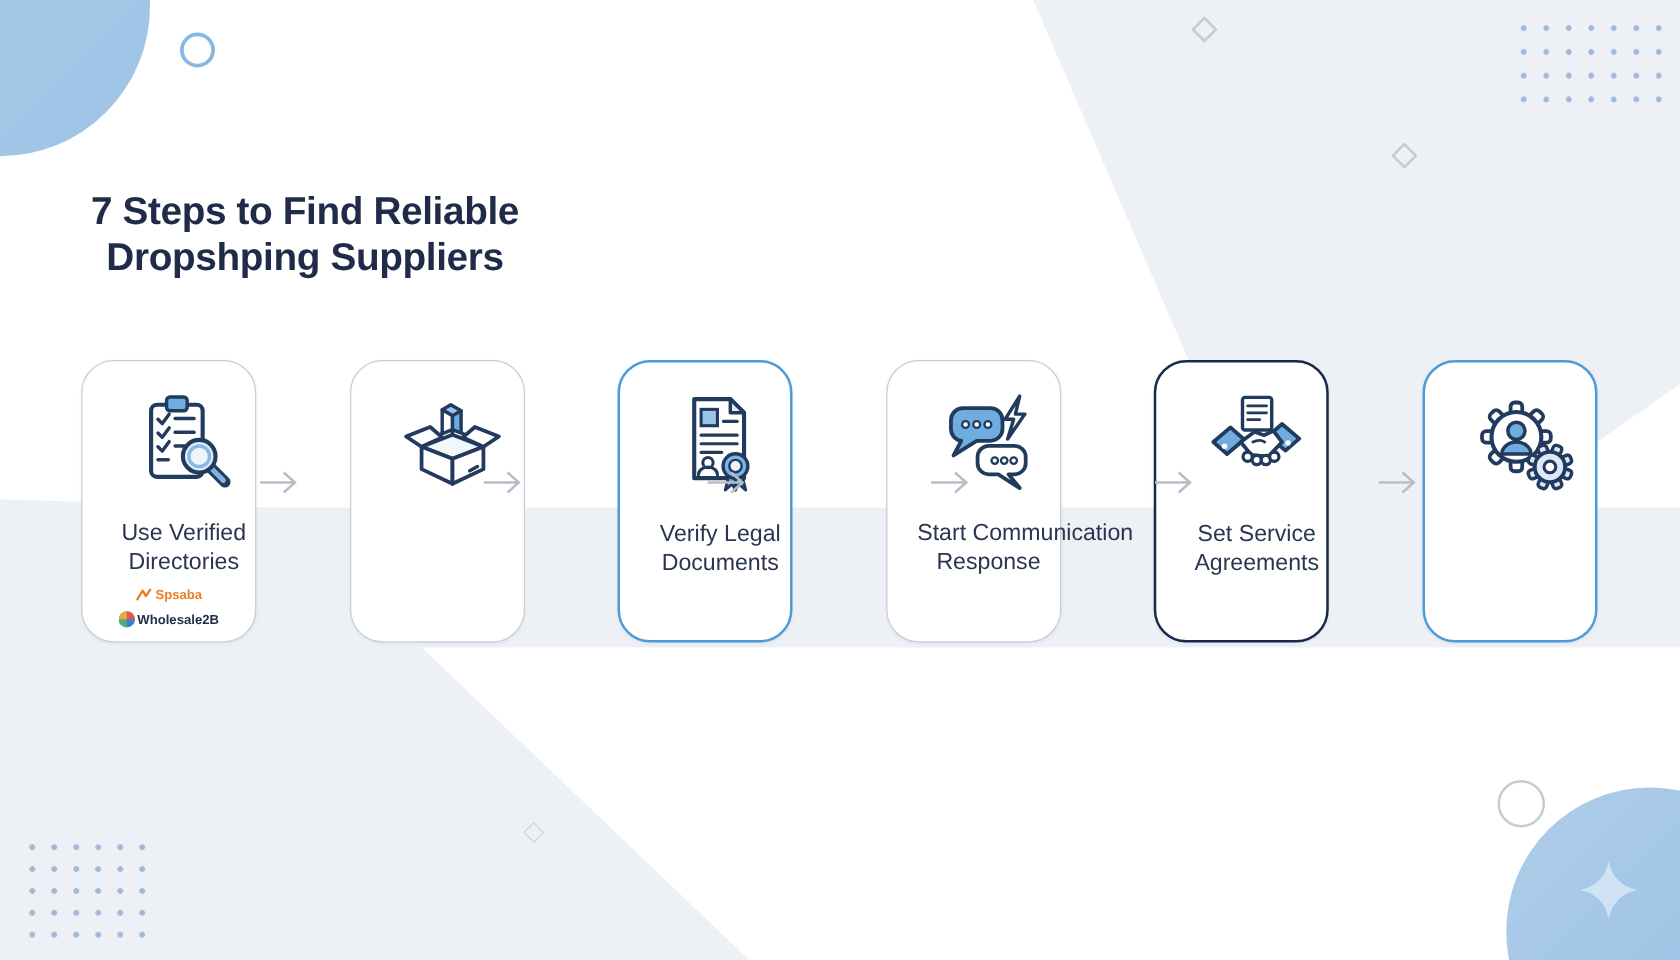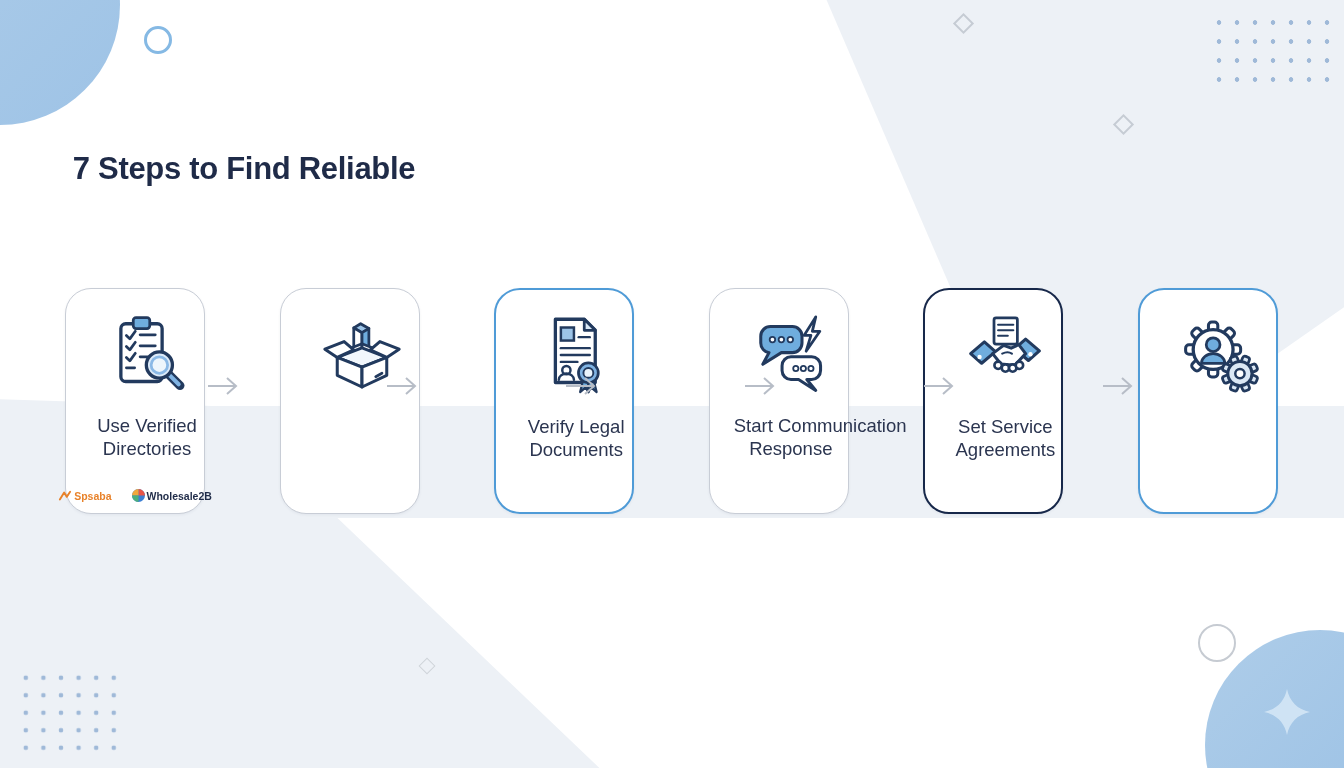--- a/index.html
+++ b/index.html
@@ -43,21 +43,21 @@
   .card { position:relative; width:140px; height:226px; background:#ffffff; border-radius:26px;
           border:1.5px solid #c8cdd6; box-shadow:0 1px 3px rgba(30,50,90,0.06);
           display:flex; flex-direction:column; align-items:center;padding-left:24px; }
   .card.hl-blue { border:2px solid #4f9bd7; }
   .card.hl-navy { border:2.5px solid #17284a; }
   .icon-wrap { margin-top:18px; height:94px; width:94px; display:flex; align-items:center; justify-content:center; }
   .icon-wrap svg { width:88px; height:88px; }
   .card-label { margin-top:14px; text-align:center; color:#2b3550; font-size:18.5px; line-height:1.24; width:100%; }
   .card-label .nowrap { white-space:nowrap; overflow:visible; }
   .logos { position:absolute; bottom:11px; left:0; width:100%; display:flex; justify-content:center;
-           align-items:center; gap:20px; }
+           align-items:center; gap:7px;flex-direction:column; }
   .logo { display:flex; align-items:center; gap:2px; font-size:10.5px; font-weight:700; }
   .logo-spsaba { color:#e8822a; }
   .logo-w2b { color:#1f2b48; }
 
   
   .arrow { position:absolute; top:87px; width:36px; height:22px; }
   .arrow-1 { left:142px; } .arrow-2 { left:321px; } .arrow-3 { left:500px; }
   .arrow-4 { left:679px; } .arrow-5 { left:858px; } .arrow-6 { left:1037px; }
 </style>
 </head>
@@ -77,20 +77,21 @@
   <div class="ring ring-tl"></div>
   <div class="ring ring-br"></div>
   <div class="diamond diamond-1"></div>
   <div class="diamond diamond-2"></div>
   <div class="diamond diamond-3"></div>
   <div class="dots dots-tr"></div>
   <div class="dots dots-bl"></div>
 
   <div class="title">
     <div>7 Steps to Find Reliable</div>
+    <div>Dropshping Suppliers</div>
   </div>
 
   <div class="row">
 
     <div class="card">
       <div class="icon-wrap">
         <svg viewBox="0 0 64 64">
           <rect x="13" y="10" width="30" height="42" rx="3.5" fill="#fff" stroke="#223a5e" stroke-width="2.4"></rect>
           <rect x="22" y="5.5" width="12" height="8" rx="2" fill="#6fadde" stroke="#223a5e" stroke-width="2"></rect>
           <polyline points="17,18.5 19.5,21 23.5,15.5" fill="none" stroke="#223a5e" stroke-width="2" stroke-linecap="round" stroke-linejoin="round"></polyline>

